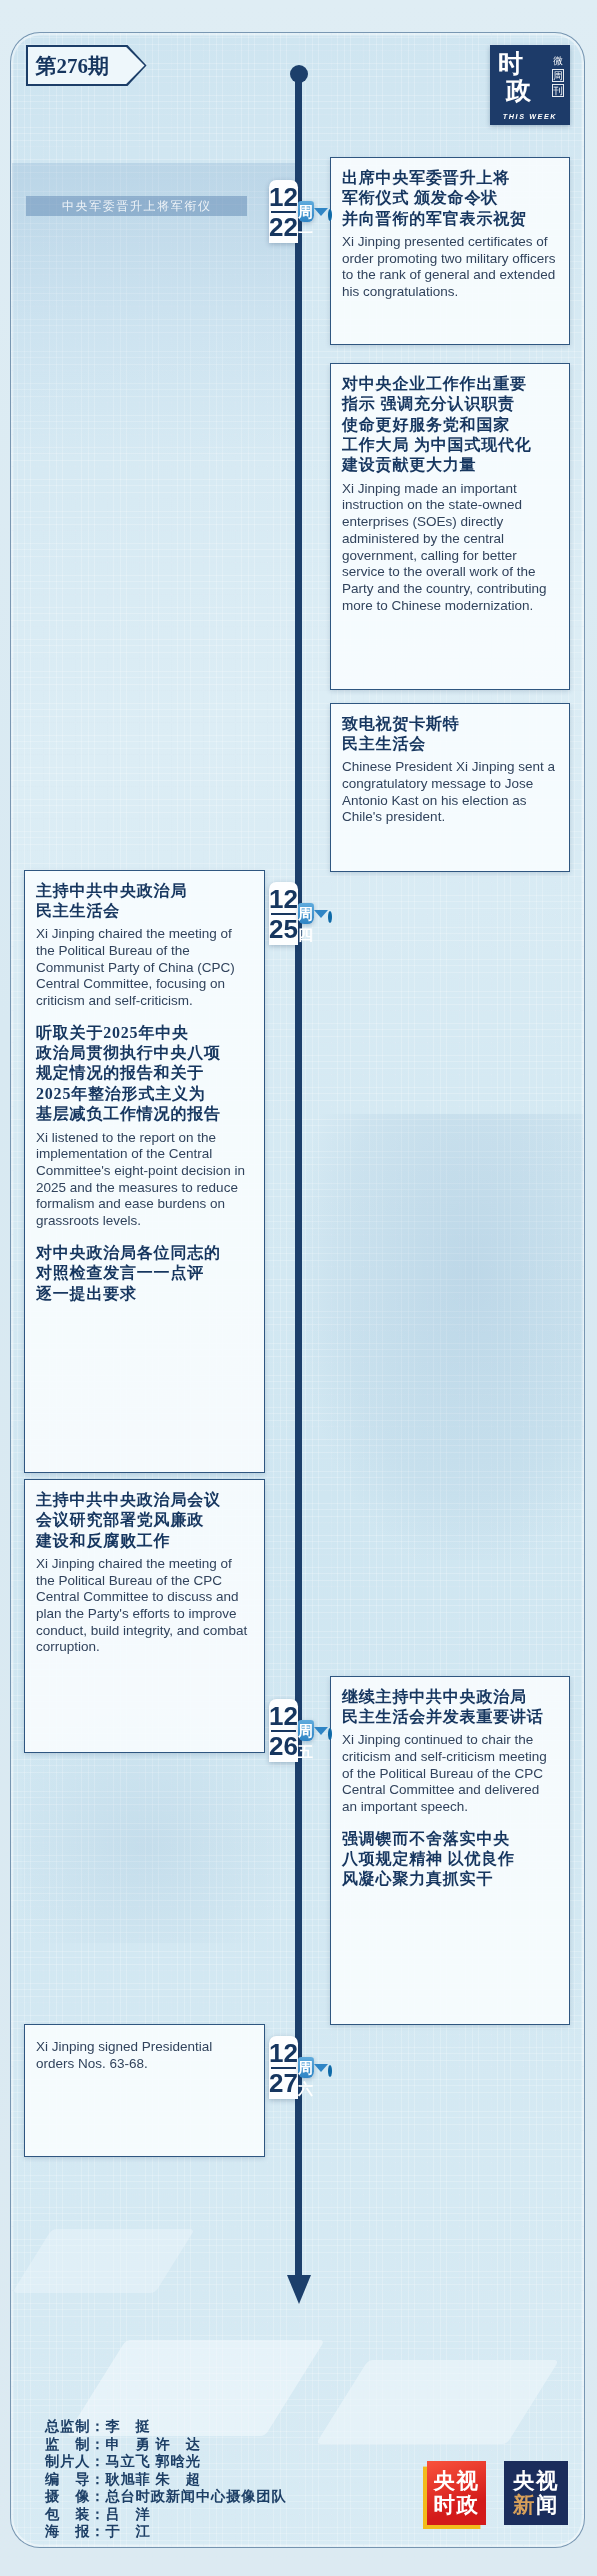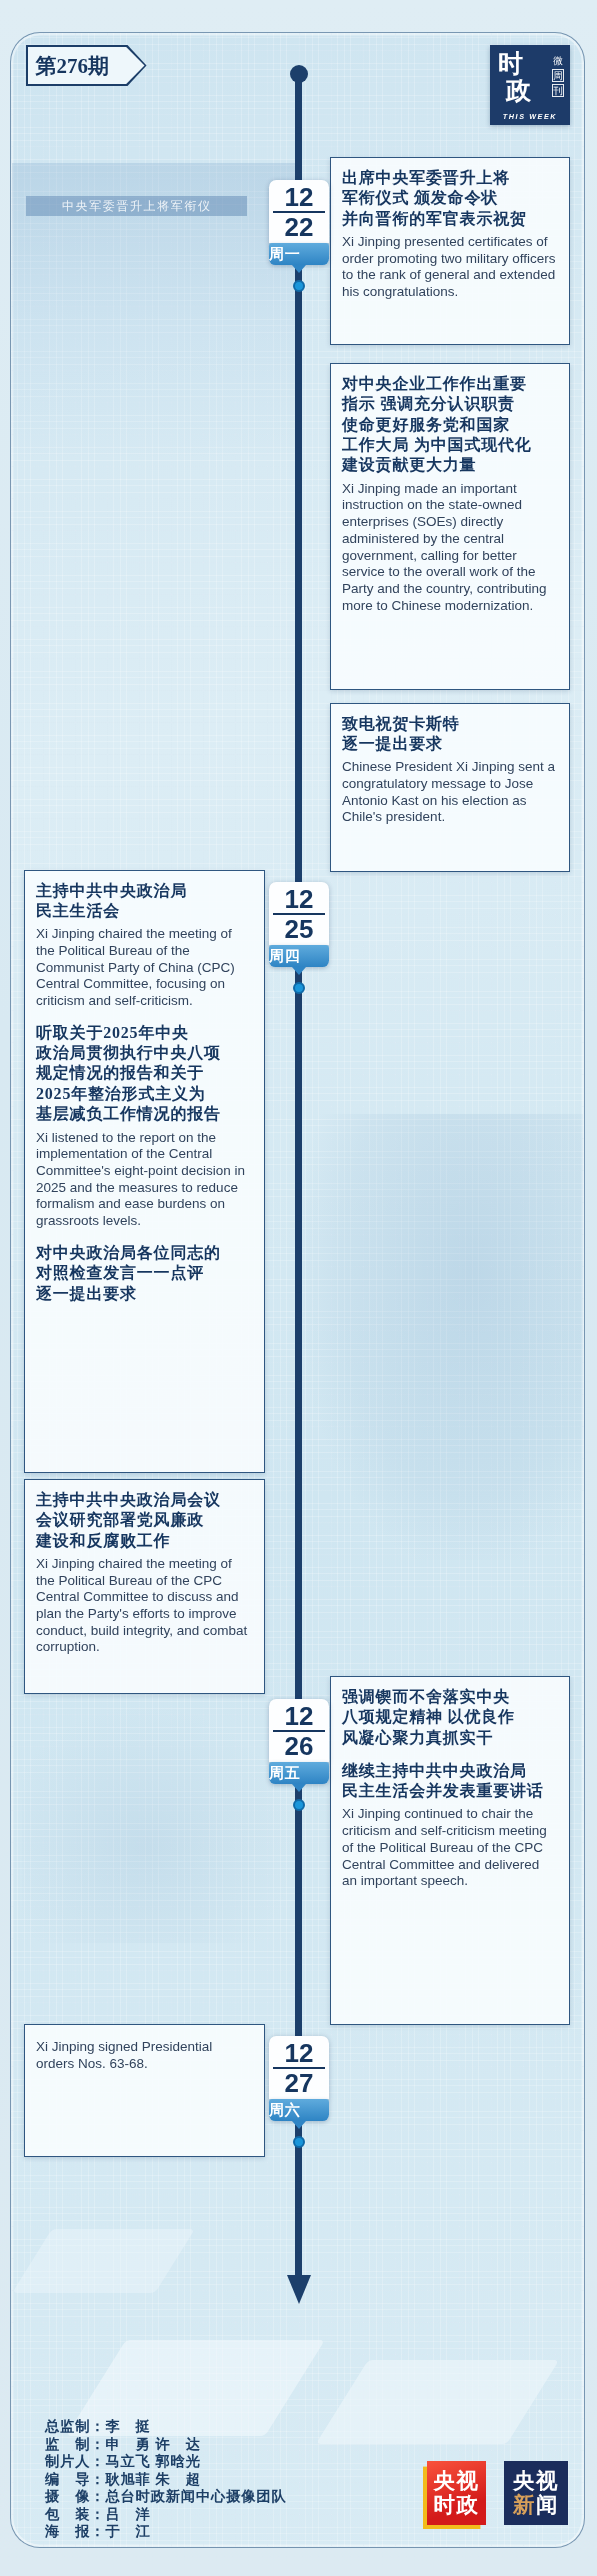--- a/index.html
+++ b/index.html
@@ -57,21 +57,21 @@
   .tw-sub { position:absolute; bottom:4px; left:0; width:100%; text-align:center; color:#fff;
             font-style:italic; font-size:7.2px; letter-spacing:1.6px; font-weight:700; }
 
   
   .tl-cap  { position:absolute; left:290px; top:65px; width:18.3px; height:18.3px; border-radius:50%; background:#1c3f6b; }
   .tl-line { position:absolute; left:295px; top:75px; width:7.2px; height:2202px; background:#1c3f6b; }
   .tl-arrow{ position:absolute; left:287px; top:2275px; width:0; height:0;
              border-left:12px solid transparent; border-right:12px solid transparent; border-top:29.5px solid #1c3f6b; }
 
   
-  .marker { position:absolute; left:269px; width:60px; display:flex; flex-direction:column; align-items:center; z-index:5; }
+  .marker { position:absolute; left:269px; width:60px; display:flex; flex-direction:row; align-items:center; z-index:5; }
   .m-box  { width:60px; background:#fdfeff; border-radius:7.2px 7.2px 0 0; padding:4px 0 3.2px 0; text-align:center;
             box-shadow:0 1.6px 4.8px rgba(20,50,90,0.28); }
   .m-box .num { display:block; color:#16365f; font-weight:700; font-size:26px; line-height:26px; }
   .m-box .rule { display:block; width:86%; height:2.4px; background:#16365f; margin:0.8px auto; }
   .m-tab  { width:60px; height:21.5px; background:linear-gradient(180deg,#5fabdd 0%,#2e84c4 100%);
             border-radius:3.2px 3.2px 6.4px 6.4px; color:#fff; font-weight:700; font-size:15px; line-height:21.5px;
             text-align:left; letter-spacing:0.8px; box-shadow:0 1.6px 4px rgba(20,50,90,0.25); }
   .m-ptr  { width:0; height:0; border-left:7.2px solid transparent; border-right:7.2px solid transparent;
             border-top:8px solid #2f85c5; }
   .m-dot  { width:12px; height:12px; border-radius:50%; background:#1a96da; border:2.4px solid #0f6aa8; margin-top:7.2px; }
@@ -81,21 +81,21 @@
           box-shadow:0 1.6px 4.8px rgba(25,60,100,0.18); padding:9.6px 11px; overflow:hidden; z-index:4; }
   .sec + .sec { margin-top:12.7px; }
   .zh { font-family:"Liberation Serif", serif; font-weight:700; color:#16365f;
         font-size:16px; line-height:1.28; letter-spacing:0.8px; white-space:pre-line; }
   .en { margin-top:4.8px; color:#31435c; font-size:13.5px; line-height:16.7px; }
 
   .c1 { left:330px; top:157px;  width:240px; height:188px; }
   .c2 { left:330px; top:363px;  width:240px; height:327px; }
   .c3 { left:330px; top:703px;  width:240px; height:169px; }
   .c4 { left:24px;  top:857px; width:241px; height:603px;margin-top:13px; }
-  .c5 { left:24px;  top:1479px; width:241px; height:215px; }
+  .c5 { left:24px;  top:1479px; width:241px; height:274px; }
   .c6 { left:330px; top:1676px; width:240px; height:349px; }
   .c7 { left:24px;  top:2024px; width:241px; height:133px; }
 
   .mk1 { top:180px; } .mk2 { top:882px; } .mk3 { top:1699px; } .mk4 { top:2036px; }
 
   
   .credits { position:absolute; left:45px; top:2418px; list-style:none; }
   .credits li { color:#1d3f66; font-size:14.3px; line-height:17.5px; font-weight:600; letter-spacing:0.8px; }
   .logo-red { position:absolute; left:427px; top:2461px; width:59px; height:64px;
               background:linear-gradient(160deg,#f9533c 0%,#d31a1a 70%);
@@ -205,21 +205,21 @@
 使命更好服务党和国家
 工作大局 为中国式现代化
 建设贡献更大力量</div>
       <div class="en">Xi Jinping made an important instruction on the state-owned enterprises (SOEs) directly administered by the central government, calling for better service to the overall work of the Party and the country, contributing more to Chinese modernization.</div>
     </div>
   </div>
 
   <div class="card c3">
     <div class="sec">
       <div class="zh">致电祝贺卡斯特
-逐一提出要求</div>
+民主生活会</div>
       <div class="en">Chinese President Xi Jinping sent a congratulatory message to Jose Antonio Kast on his election as Chile's president.</div>
     </div>
   </div>
 
   <div class="card c4">
     <div class="sec">
       <div class="zh">主持中共中央政治局
 民主生活会</div>
       <div class="en">Xi Jinping chaired the meeting of the Political Bureau of the Communist Party of China (CPC) Central Committee, focusing on criticism and self-criticism.</div>
     </div>
@@ -243,29 +243,29 @@
     <div class="sec">
       <div class="zh">主持中共中央政治局会议
 会议研究部署党风廉政
 建设和反腐败工作</div>
       <div class="en">Xi Jinping chaired the meeting of the Political Bureau of the CPC Central Committee to discuss and plan the Party's efforts to improve conduct, build integrity, and combat corruption.</div>
     </div>
   </div>
 
   <div class="card c6">
     <div class="sec">
+      <div class="zh">继续主持中共中央政治局
+民主生活会并发表重要讲话</div>
+      <div class="en">Xi Jinping continued to chair the criticism and self-criticism meeting of the Political Bureau of the CPC Central Committee and delivered an important speech.</div>
+    </div>
+    <div class="sec">
       <div class="zh">强调锲而不舍落实中央
 八项规定精神 以优良作
 风凝心聚力真抓实干</div>
 
-    </div>
-    <div class="sec">
-      <div class="zh">继续主持中共中央政治局
-民主生活会并发表重要讲话</div>
-      <div class="en">Xi Jinping continued to chair the criticism and self-criticism meeting of the Political Bureau of the CPC Central Committee and delivered an important speech.</div>
     </div>
   </div>
 
   <div class="card c7">
     <div class="sec">
       <div class="en">Xi Jinping signed Presidential orders Nos. 63-68.</div>
     </div>
   </div>
 
   <ul class="credits">

